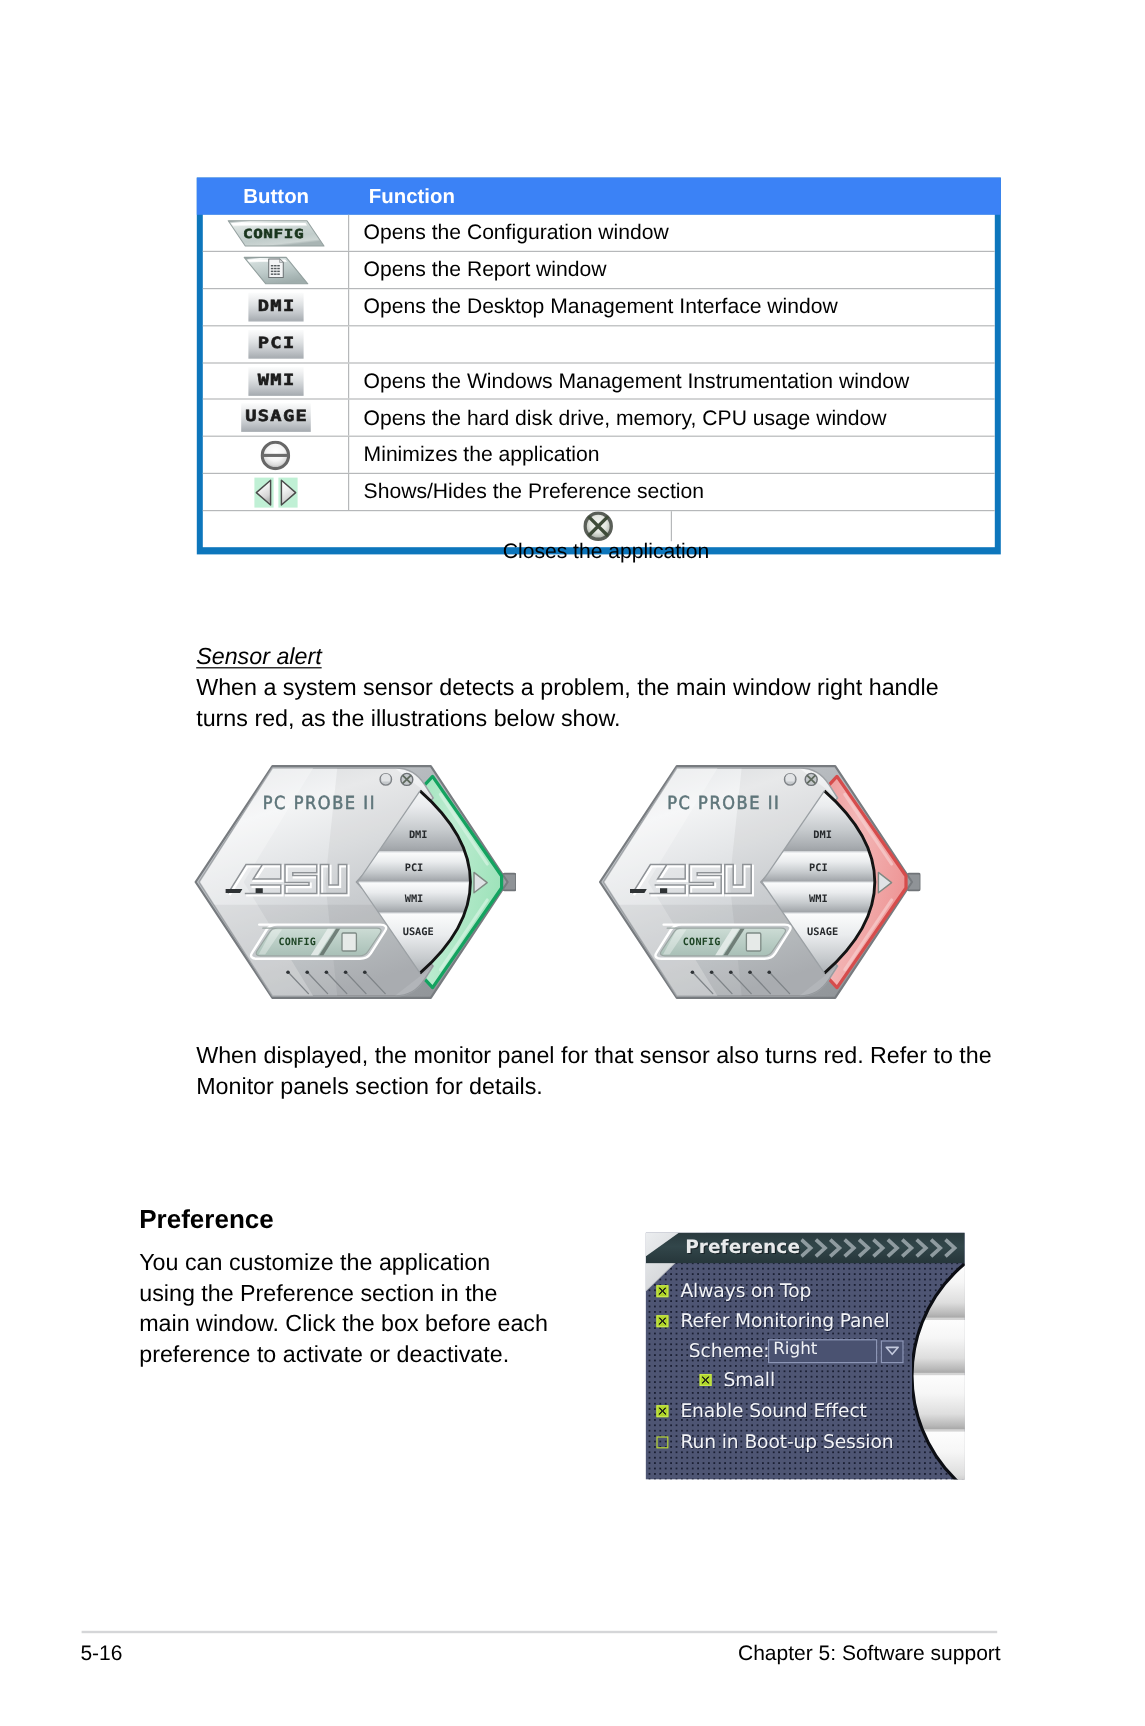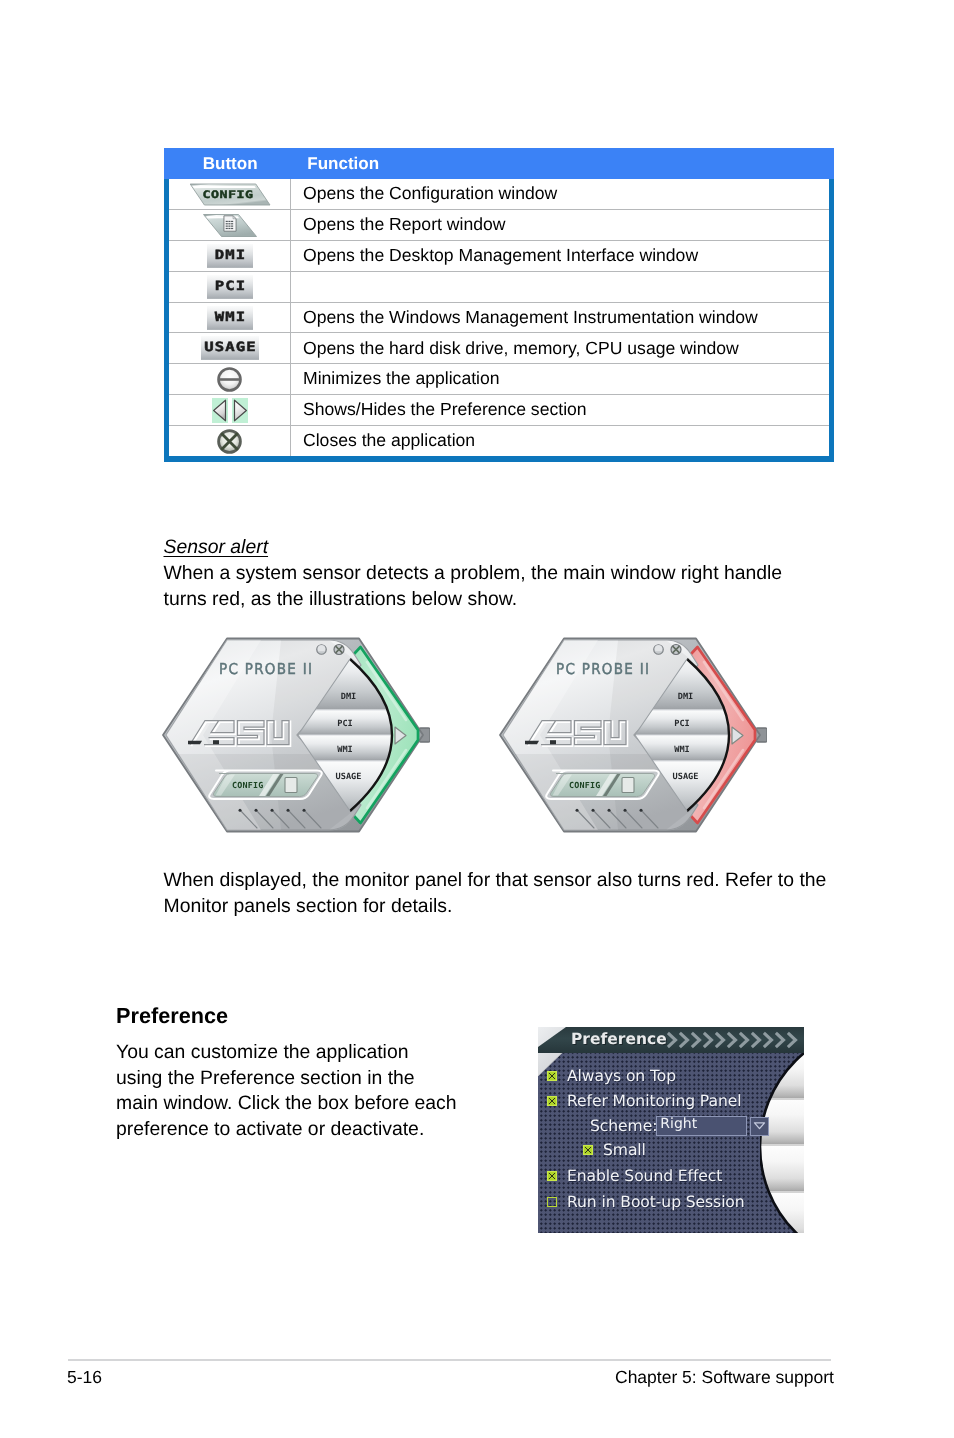--- a/index.html
+++ b/index.html
@@ -8,21 +8,21 @@
   .page{position:relative;width:954px;height:1438px;overflow:hidden;}
   
   .tblwrap{position:absolute;left:164px;top:148px;width:670px;background:#0d76bc;
            padding:0 0 5.5px 0;box-sizing:border-box;}
   .thead{display:flex;height:31px;align-items:center;background:#3b82f6;}
   .th{color:#fff;font-size:17px;font-weight:bold;line-height:1;}
   .th1{width:128px;padding-left:38.8px;box-sizing:border-box;}
   .th2{padding-left:15.3px;}
   .tbody{background:#fff;margin:0 5px;}
   .tr{display:flex;border-bottom:1px solid #b6b8ba;height:29.9px;align-items:center;}
-  .tr:last-child{border-bottom:none;}
+  .tr:last-child{border-bottom:none;flex-direction:column;}
   .td{font-size:17.6px;color:#000;line-height:1;}
   .td1{width:122px;display:flex;align-items:center;justify-content:center;height:100%;
        border-right:1px solid #b6b8ba;box-sizing:border-box;}
   .td2{padding-left:12px;}
   
   .btn-config{position:relative;display:block;width:82px;height:24px;}
   .btn-config i{position:absolute;left:6px;top:6px;width:66px;height:14px;
      font-family:"DejaVu Sans Mono",monospace;font-size:10.4px;font-weight:bold;
      font-style:normal;letter-spacing:.4px;color:#19351d;line-height:14px;text-align:center;z-index:3;
      -webkit-text-stroke:0.45px #19351d;transform:scaleX(1.28);}
@@ -59,21 +59,21 @@
   .pp-row:nth-child(5){top:141px;} .pp-row:nth-child(6){top:167px;}
   .cb{width:10px;height:10px;display:block;box-sizing:border-box;position:relative;flex:0 0 auto;}
   .cb.on{background:#aed42a;border:1px solid #c9e84a;}
   .cb.on:after{content:"";position:absolute;left:1px;top:1px;right:1px;bottom:1px;
      background:
        linear-gradient(to bottom right,transparent 43%,#2b3118 43%,#2b3118 57%,transparent 57%),
        linear-gradient(to bottom left,transparent 43%,#2b3118 43%,#2b3118 57%,transparent 57%);}
   .cb.off{background:transparent;border:1.3px solid #b9d736;}
   .lbl{margin-left:10px;font-size:15.6px;color:#f2f3f6;white-space:nowrap;letter-spacing:-0.1px;
      text-shadow:0.7px 0.7px 0 #232a44;}
-  .pp-scheme{left:52px;}
+  .pp-scheme{left:36px;}
   .pp-scheme .lbl{margin-left:0;}
   .pp-field{display:inline-block;margin-left:-1px;width:91px;height:20px;line-height:15px;
      border:1px solid #8d96b6;background:#4a5271;color:#f0f2f6;font-size:14px;padding-left:3px;
      box-sizing:border-box;}
   .pp-drop{display:inline-block;margin-left:3px;width:19px;height:19px;border:1px solid #8d96b6;
      background:#4a5271;box-sizing:border-box;text-align:center;line-height:0;padding-top:3px;}
   .pp-small{left:45px;}
   .probe{position:absolute;line-height:0;}
   .probe1{left:161px;top:636px;}
   .probe2{left:498px;top:636px;}

